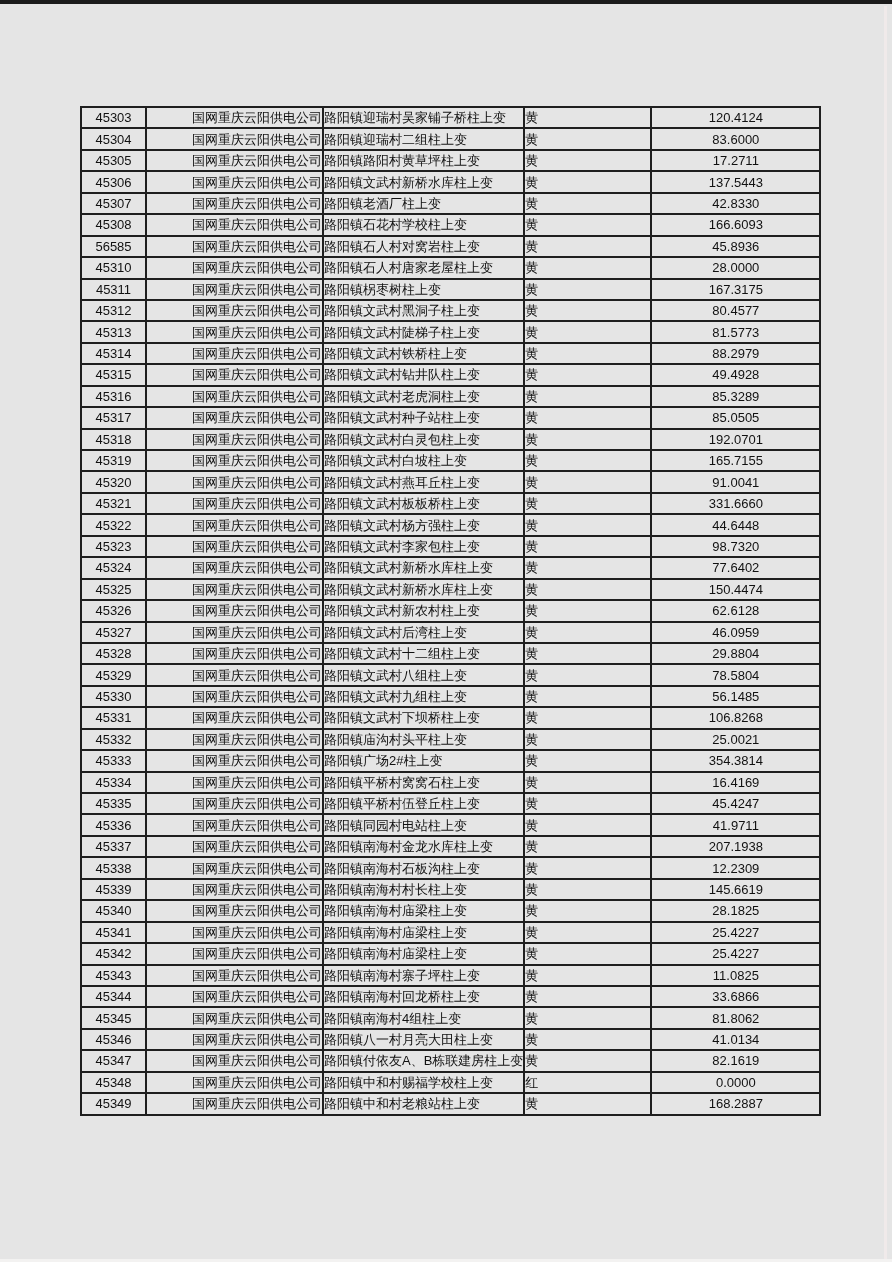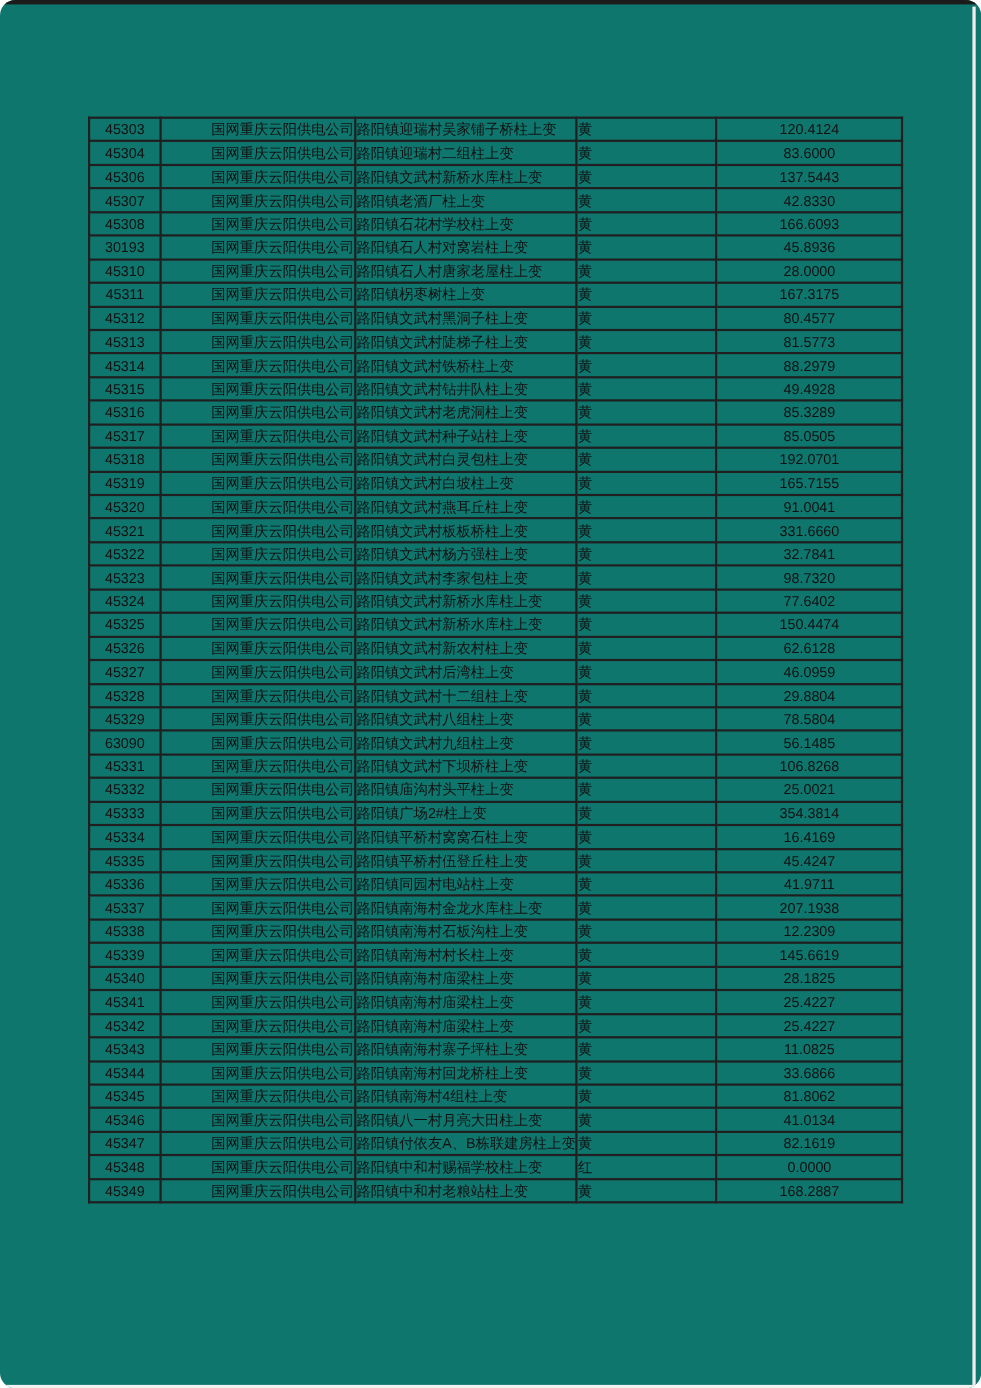--- a/index.html
+++ b/index.html
@@ -46,21 +46,21 @@
   }
   td.id    { width: 63px;  text-align: center; }
   td.company { width: 175px; text-align: right; padding-left: 3px; }
   td.name  { width: 175px; text-align: left; padding-left: 3px; margin-left: 20px; }
   td.flag  { width: 125px; text-align: left; padding-left: 3px; }
   td.value { width: 167px; text-align: center; }
 </style>
 </head>
 <body>
 
-<div class="sheet" style="background: #0f766e; border-radius: 14px;">
+<div class="sheet" style="background: #e5e5e5;">
   <div class="top-edge" style="background: rgb(27, 27, 27);"></div>
   <div class="right-edge"></div>
   <div class="bottom-edge"></div>
 
   <table class="grid">
     <colgroup>
       <col style="width:63px">
         <col style="width:175px">
         <col style="width:175px">
         <col style="width:125px">
@@ -75,20 +75,27 @@
           <td class="value">120.4124</td>
         </tr>
         <tr>
           <td class="id">45304</td>
           <td class="company">国网重庆云阳供电公司</td>
           <td class="name">路阳镇迎瑞村二组柱上变</td>
           <td class="flag">黄</td>
           <td class="value">83.6000</td>
         </tr>
         <tr>
+          <td class="id">45305</td>
+          <td class="company">国网重庆云阳供电公司</td>
+          <td class="name">路阳镇路阳村黄草坪柱上变</td>
+          <td class="flag">黄</td>
+          <td class="value">17.2711</td>
+        </tr>
+        <tr>
           <td class="id">45306</td>
           <td class="company">国网重庆云阳供电公司</td>
           <td class="name">路阳镇文武村新桥水库柱上变</td>
           <td class="flag">黄</td>
           <td class="value">137.5443</td>
         </tr>
         <tr>
           <td class="id">45307</td>
           <td class="company">国网重庆云阳供电公司</td>
           <td class="name">路阳镇老酒厂柱上变</td>
@@ -96,21 +103,21 @@
           <td class="value">42.8330</td>
         </tr>
         <tr>
           <td class="id">45308</td>
           <td class="company">国网重庆云阳供电公司</td>
           <td class="name">路阳镇石花村学校柱上变</td>
           <td class="flag">黄</td>
           <td class="value">166.6093</td>
         </tr>
         <tr>
-          <td class="id">30193</td>
+          <td class="id">56585</td>
           <td class="company">国网重庆云阳供电公司</td>
           <td class="name">路阳镇石人村对窝岩柱上变</td>
           <td class="flag">黄</td>
           <td class="value">45.8936</td>
         </tr>
         <tr>
           <td class="id">45310</td>
           <td class="company">国网重庆云阳供电公司</td>
           <td class="name">路阳镇石人村唐家老屋柱上变</td>
           <td class="flag">黄</td>
@@ -191,21 +198,21 @@
           <td class="company">国网重庆云阳供电公司</td>
           <td class="name">路阳镇文武村板板桥柱上变</td>
           <td class="flag">黄</td>
           <td class="value">331.6660</td>
         </tr>
         <tr>
           <td class="id">45322</td>
           <td class="company">国网重庆云阳供电公司</td>
           <td class="name">路阳镇文武村杨方强柱上变</td>
           <td class="flag">黄</td>
-          <td class="value">32.7841</td>
+          <td class="value">44.6448</td>
         </tr>
         <tr>
           <td class="id">45323</td>
           <td class="company">国网重庆云阳供电公司</td>
           <td class="name">路阳镇文武村李家包柱上变</td>
           <td class="flag">黄</td>
           <td class="value">98.7320</td>
         </tr>
         <tr>
           <td class="id">45324</td>
@@ -243,21 +250,21 @@
           <td class="value">29.8804</td>
         </tr>
         <tr>
           <td class="id">45329</td>
           <td class="company">国网重庆云阳供电公司</td>
           <td class="name">路阳镇文武村八组柱上变</td>
           <td class="flag">黄</td>
           <td class="value">78.5804</td>
         </tr>
         <tr>
-          <td class="id">63090</td>
+          <td class="id">45330</td>
           <td class="company">国网重庆云阳供电公司</td>
           <td class="name">路阳镇文武村九组柱上变</td>
           <td class="flag">黄</td>
           <td class="value">56.1485</td>
         </tr>
         <tr>
           <td class="id">45331</td>
           <td class="company">国网重庆云阳供电公司</td>
           <td class="name">路阳镇文武村下坝桥柱上变</td>
           <td class="flag">黄</td>

